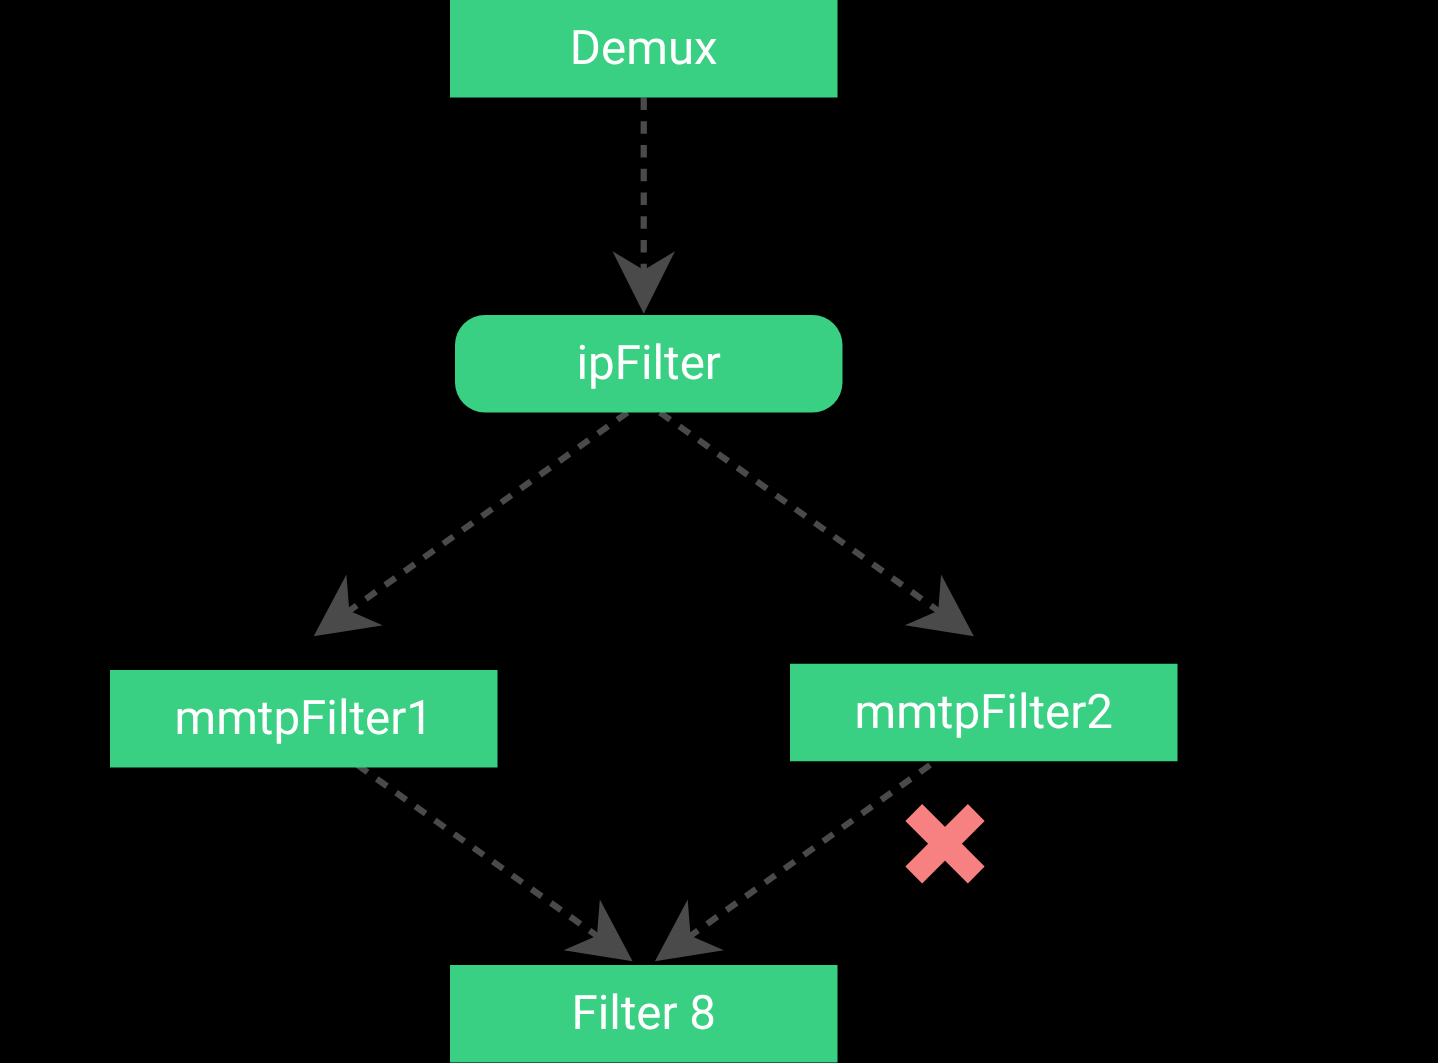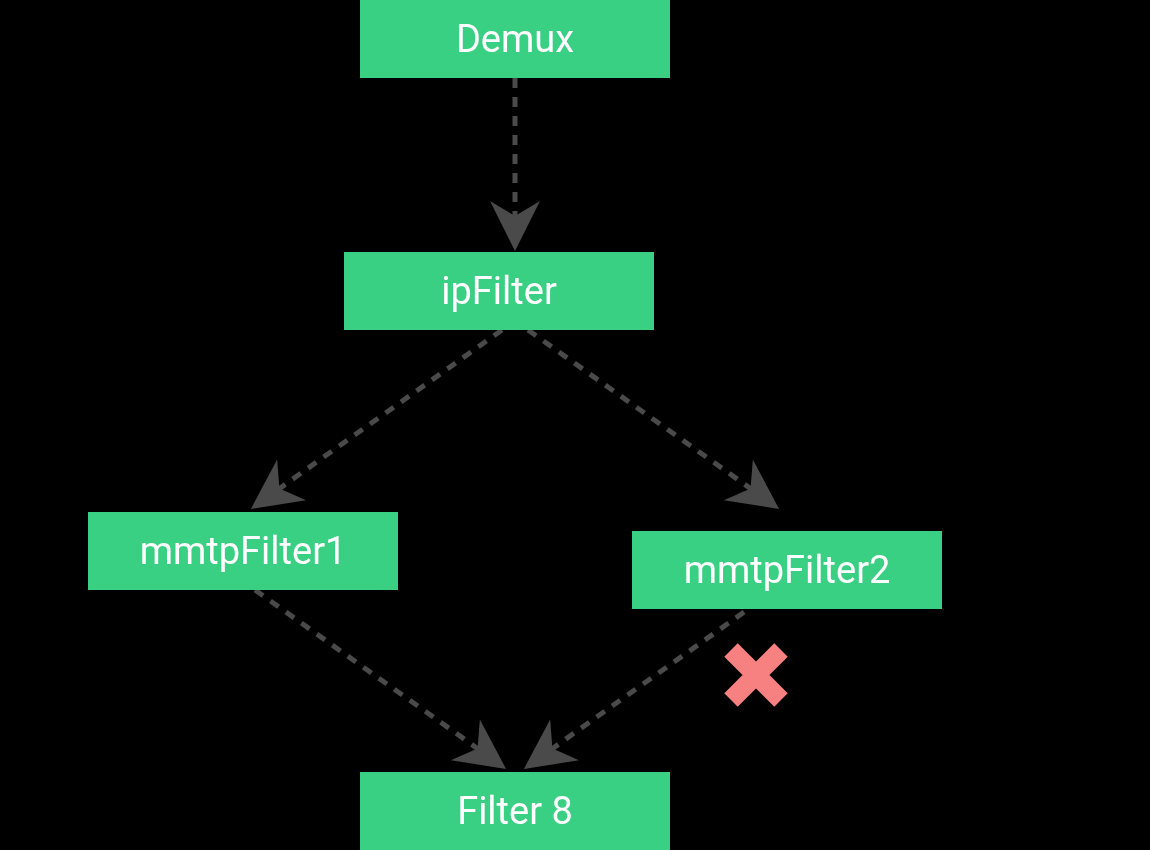--- a/index.html
+++ b/index.html
@@ -56,25 +56,25 @@
 
   <line x1="255" y1="590" x2="502" y2="766" stroke="#4a4a4a" stroke-width="5" stroke-dasharray="10,9" marker-end="url(#arrowhead)"></line>
 
   <line x1="775" y1="590" x2="528" y2="766" stroke="#4a4a4a" stroke-width="5" stroke-dasharray="10,9" marker-end="url(#arrowhead)"></line>
 </svg>
 
 <div class="node" style="left:360px; top:0px;">
   <span>Demux</span>
 </div>
 
-<div class="node" style="left:344px; top:252px;">
+<div class="node" style="left:364px; top:252px;border-radius:24px;">
   <span>ipFilter</span>
 </div>
 
-<div class="node" style="left:88px; top:512px;">
+<div class="node" style="left:88px; top:536px;">
   <span>mmtpFilter1</span>
 </div>
 
 <div class="node" style="left:632px; top:531px;text-align:right;">
   <span>mmtpFilter2</span>
 </div>
 
 <div class="node" style="left:360px; top:772px;">
   <span>Filter 8</span>
 </div>

